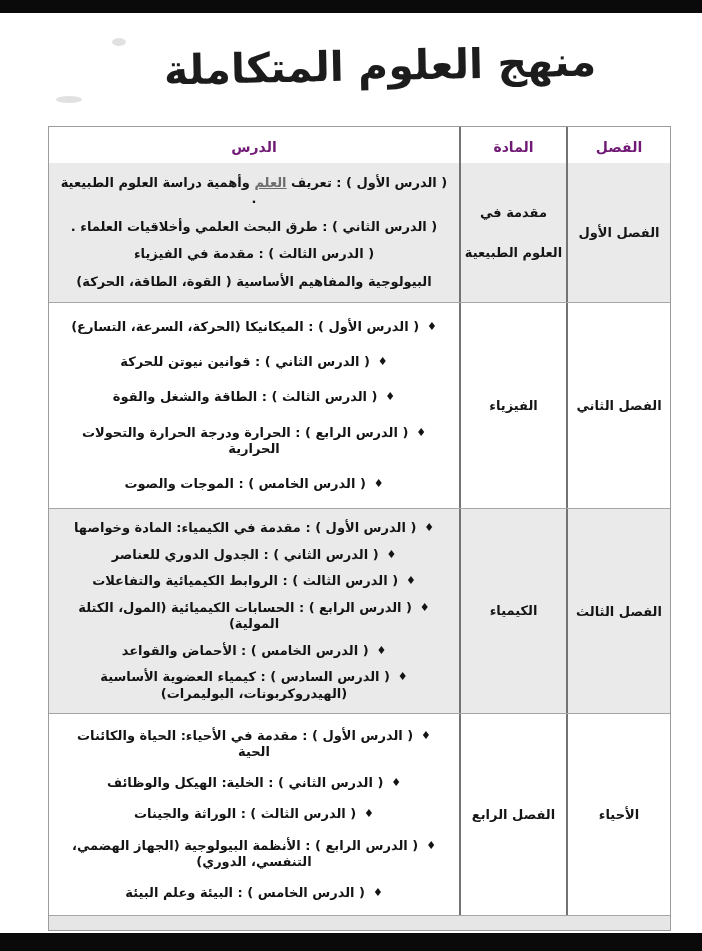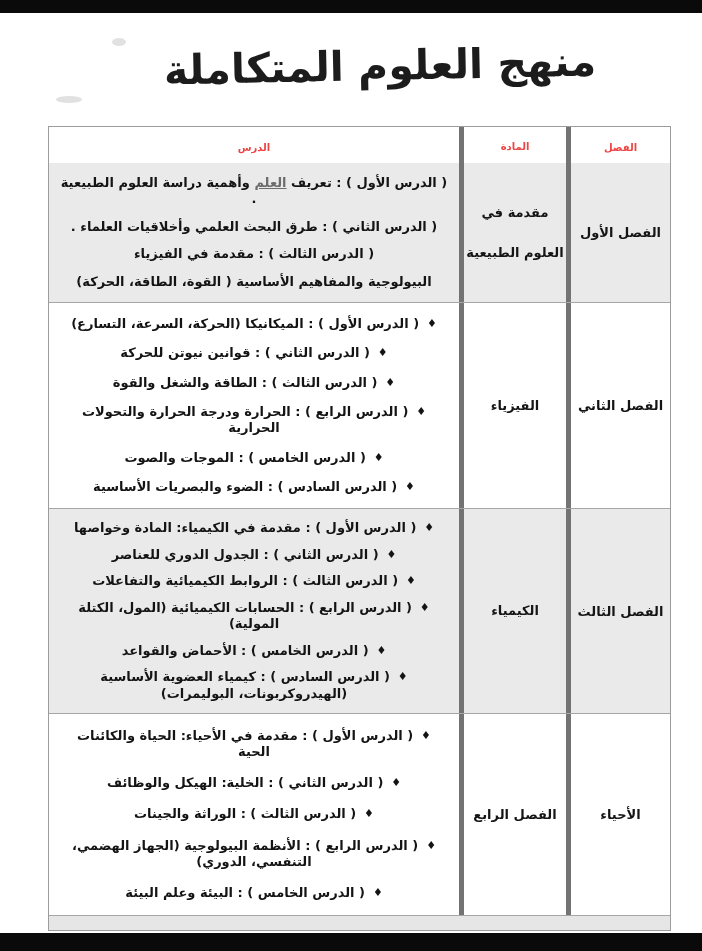--- a/index.html
+++ b/index.html
@@ -35,23 +35,23 @@
     display:grid;
     grid-template-columns:104px 107px 410px;
     box-sizing:border-box;
   }
   .row + .row{border-top:1px solid #a6a6a6;}
   .cell{
     box-sizing:border-box;
     display:flex;align-items:center;justify-content:center;
     text-align:center;
   }
-  .cell.chapter, .cell.subject{border-left:5px solid #737373;}
+  .cell.chapter, .cell.subject{border-left:2px solid #737373;}
   #header-row{height:36px;}
-  #header-row .cell{font-size:10px;color:#ef4444;text-align:right;}
+  #header-row .cell{font-size:14px;color:#701a75;text-align:right;}
   .section.shaded .cell{background:#eaeaea;}
   .subject{white-space:pre-line;line-height:40px;}
   .lessons{
     flex-direction:column;justify-content:space-around;
     padding:6px 11px;align-items:center;
   }
   .lesson-line{
     display:block;line-height:1.25;
     color:#141414;
   }
@@ -88,21 +88,20 @@
       </div>
       <div class="row section" style="height: 206px;">
         <div class="cell chapter">الفصل الثاني</div>
         <div class="cell subject">الفيزياء</div>
         <div class="cell lessons">
           <span class="lesson-line"><span class="bullet">♦ </span><span>( الدرس الأول ) : الميكانيكا (الحركة، السرعة، التسارع)</span></span>
           <span class="lesson-line"><span class="bullet">♦ </span><span>( الدرس الثاني ) : قوانين نيوتن للحركة</span></span>
           <span class="lesson-line"><span class="bullet">♦ </span><span>( الدرس الثالث ) :  الطاقة والشغل والقوة</span></span>
           <span class="lesson-line"><span class="bullet">♦ </span><span>( الدرس الرابع ) :  الحرارة ودرجة الحرارة والتحولات الحرارية</span></span>
           <span class="lesson-line"><span class="bullet">♦ </span><span>( الدرس الخامس ) :  الموجات والصوت</span></span>
-          <span class="lesson-line"><span class="bullet">♦ </span><span>( الدرس السادس ) : الضوء والبصريات الأساسية</span></span>
         </div>
       </div>
       <div class="row section shaded" style="height: 205px;">
         <div class="cell chapter">الفصل الثالث</div>
         <div class="cell subject">الكيمياء</div>
         <div class="cell lessons">
           <span class="lesson-line"><span class="bullet">♦ </span><span>( الدرس الأول ) : مقدمة في الكيمياء: المادة وخواصها</span></span>
           <span class="lesson-line"><span class="bullet">♦ </span><span>( الدرس الثاني ) :  الجدول الدوري للعناصر</span></span>
           <span class="lesson-line"><span class="bullet">♦ </span><span>( الدرس الثالث ) : الروابط الكيميائية والتفاعلات</span></span>
           <span class="lesson-line"><span class="bullet">♦ </span><span>( الدرس الرابع ) : الحسابات الكيميائية (المول، الكتلة المولية)</span></span>

